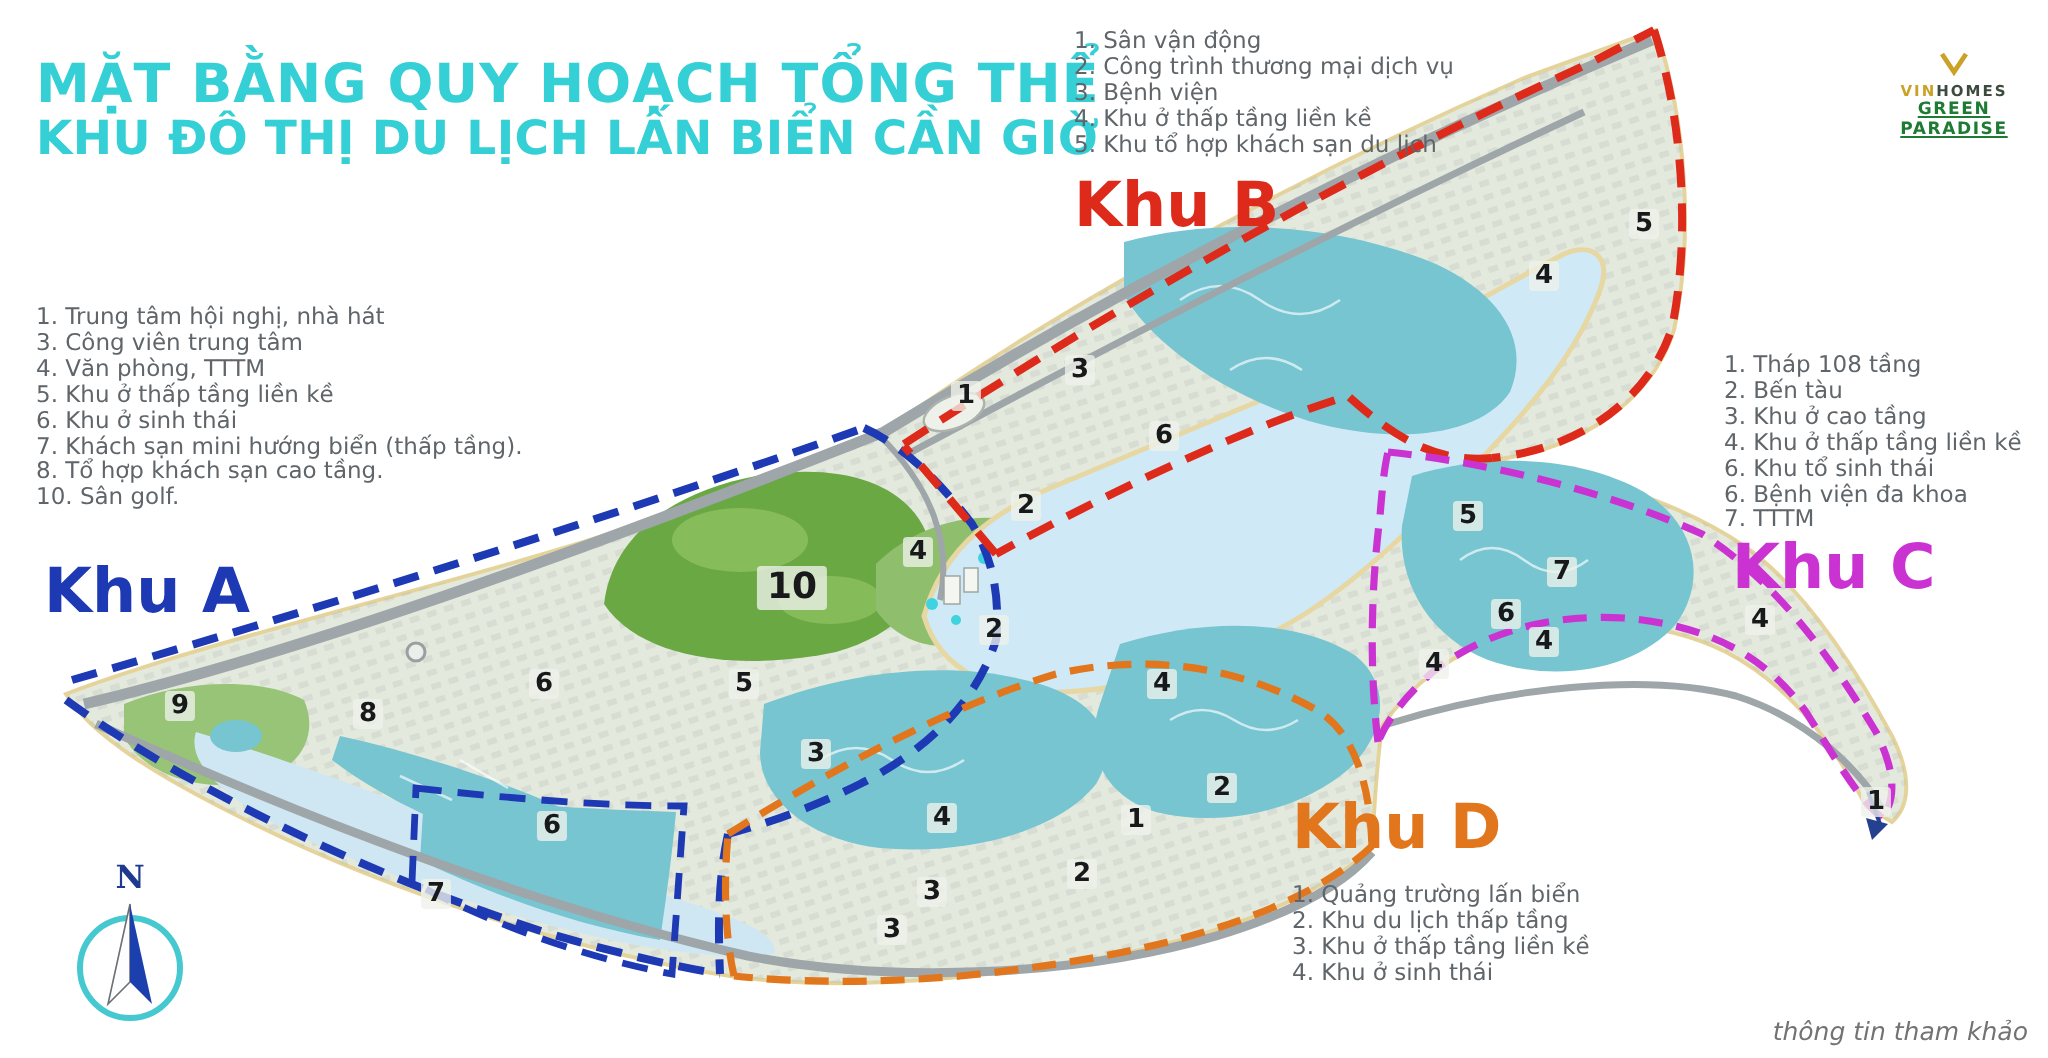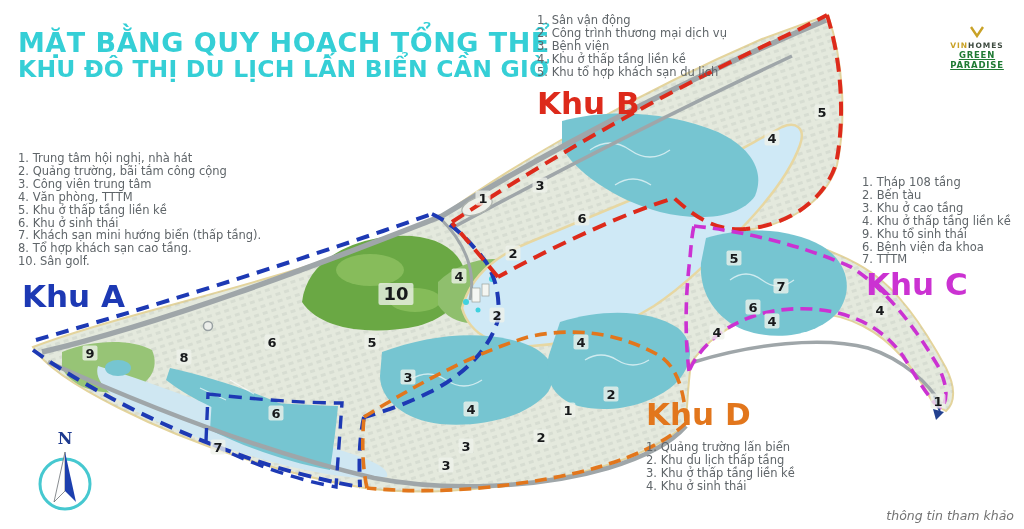--- a/index.html
+++ b/index.html
@@ -157,42 +157,41 @@
   <div id="logo">
     <svg width="16" height="13" viewBox="0 0 16 13">
       <path d="M2 2 L8 11 L14 2" fill="none" stroke="#c9a227" stroke-width="2.4"></path>
     </svg>
     <div class="brand"><span class="gold">VIN</span><span>HOMES</span></div>
     <div class="name">GREEN PARADISE</div>
   </div>
 
   <div class="legend" id="list-A">
       <div class="legend-line">1. Trung tâm hội nghị, nhà hát</div>
-      <div class="legend-line">2. Quảng trường, bãi tắm công cộng</div>
       <div class="legend-line">3. Công viên trung tâm</div>
       <div class="legend-line">4. Văn phòng, TTTM</div>
       <div class="legend-line">5. Khu ở thấp tầng liền kề</div>
       <div class="legend-line">6. Khu ở sinh thái</div>
       <div class="legend-line">7. Khách sạn mini hướng biển (thấp tầng).</div>
       <div class="legend-line">8. Tổ hợp khách sạn cao tầng.</div>
       <div class="legend-line">10. Sân golf.</div>
     </div>
   <div class="legend" id="list-B">
       <div class="legend-line">1. Sân vận động</div>
       <div class="legend-line">2. Công trình thương mại dịch vụ</div>
       <div class="legend-line">3. Bệnh viện</div>
       <div class="legend-line">4. Khu ở thấp tầng liền kề</div>
       <div class="legend-line">5. Khu tổ hợp khách sạn du lịch</div>
     </div>
   <div class="legend" id="list-C">
       <div class="legend-line">1. Tháp 108 tầng</div>
       <div class="legend-line">2. Bến tàu</div>
       <div class="legend-line">3. Khu ở cao tầng</div>
       <div class="legend-line">4. Khu ở thấp tầng liền kề</div>
-      <div class="legend-line">9. Khu tổ sinh thái</div>
+      <div class="legend-line">6. Khu tổ sinh thái</div>
       <div class="legend-line">6. Bệnh viện đa khoa</div>
       <div class="legend-line">7. TTTM</div>
     </div>
   <div class="legend" id="list-D">
       <div class="legend-line">1. Quảng trường lấn biển</div>
       <div class="legend-line">2. Khu du lịch thấp tầng</div>
       <div class="legend-line">3. Khu ở thấp tầng liền kề</div>
       <div class="legend-line">4. Khu ở sinh thái</div>
     </div>
 

